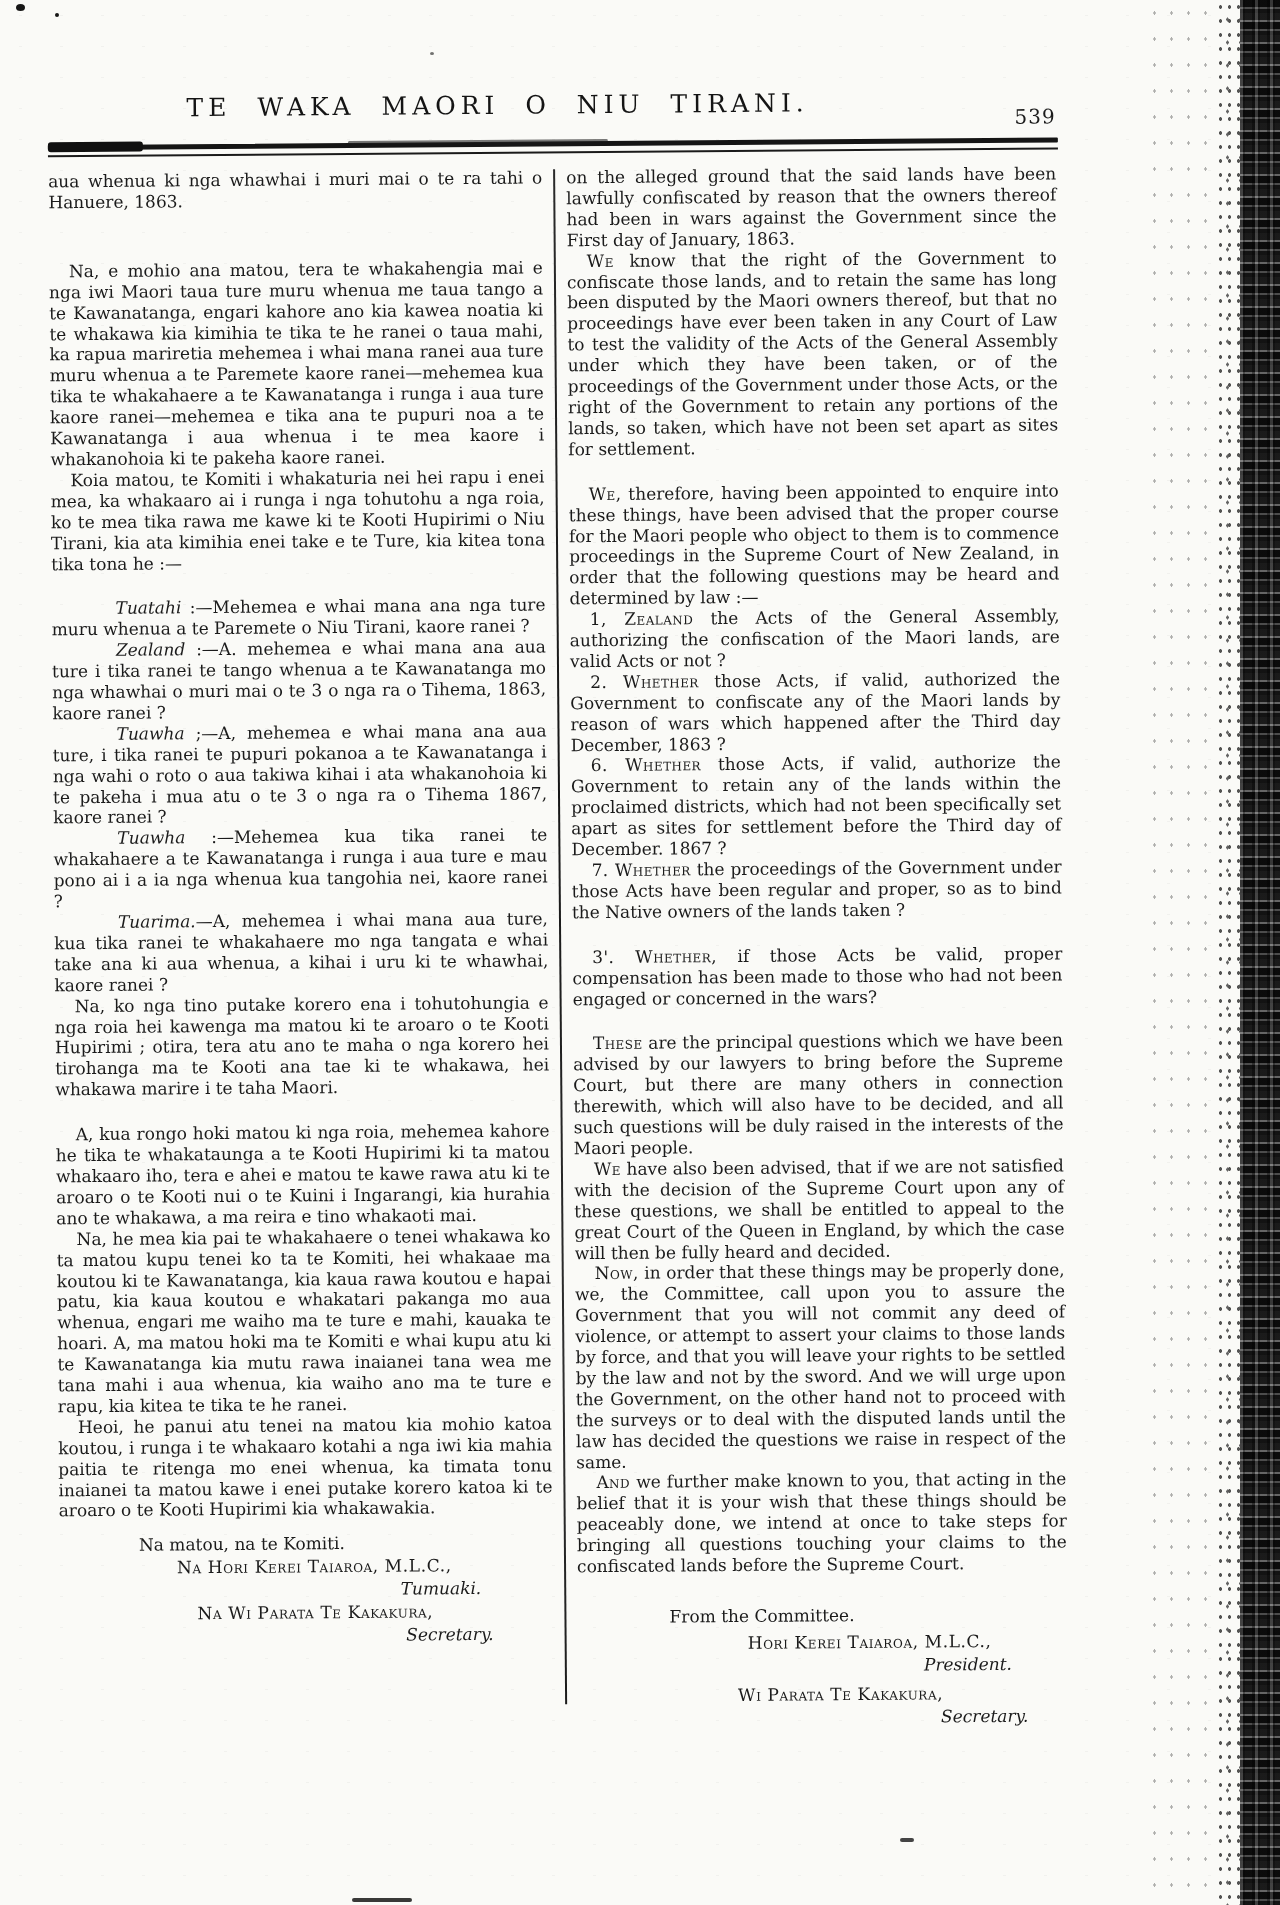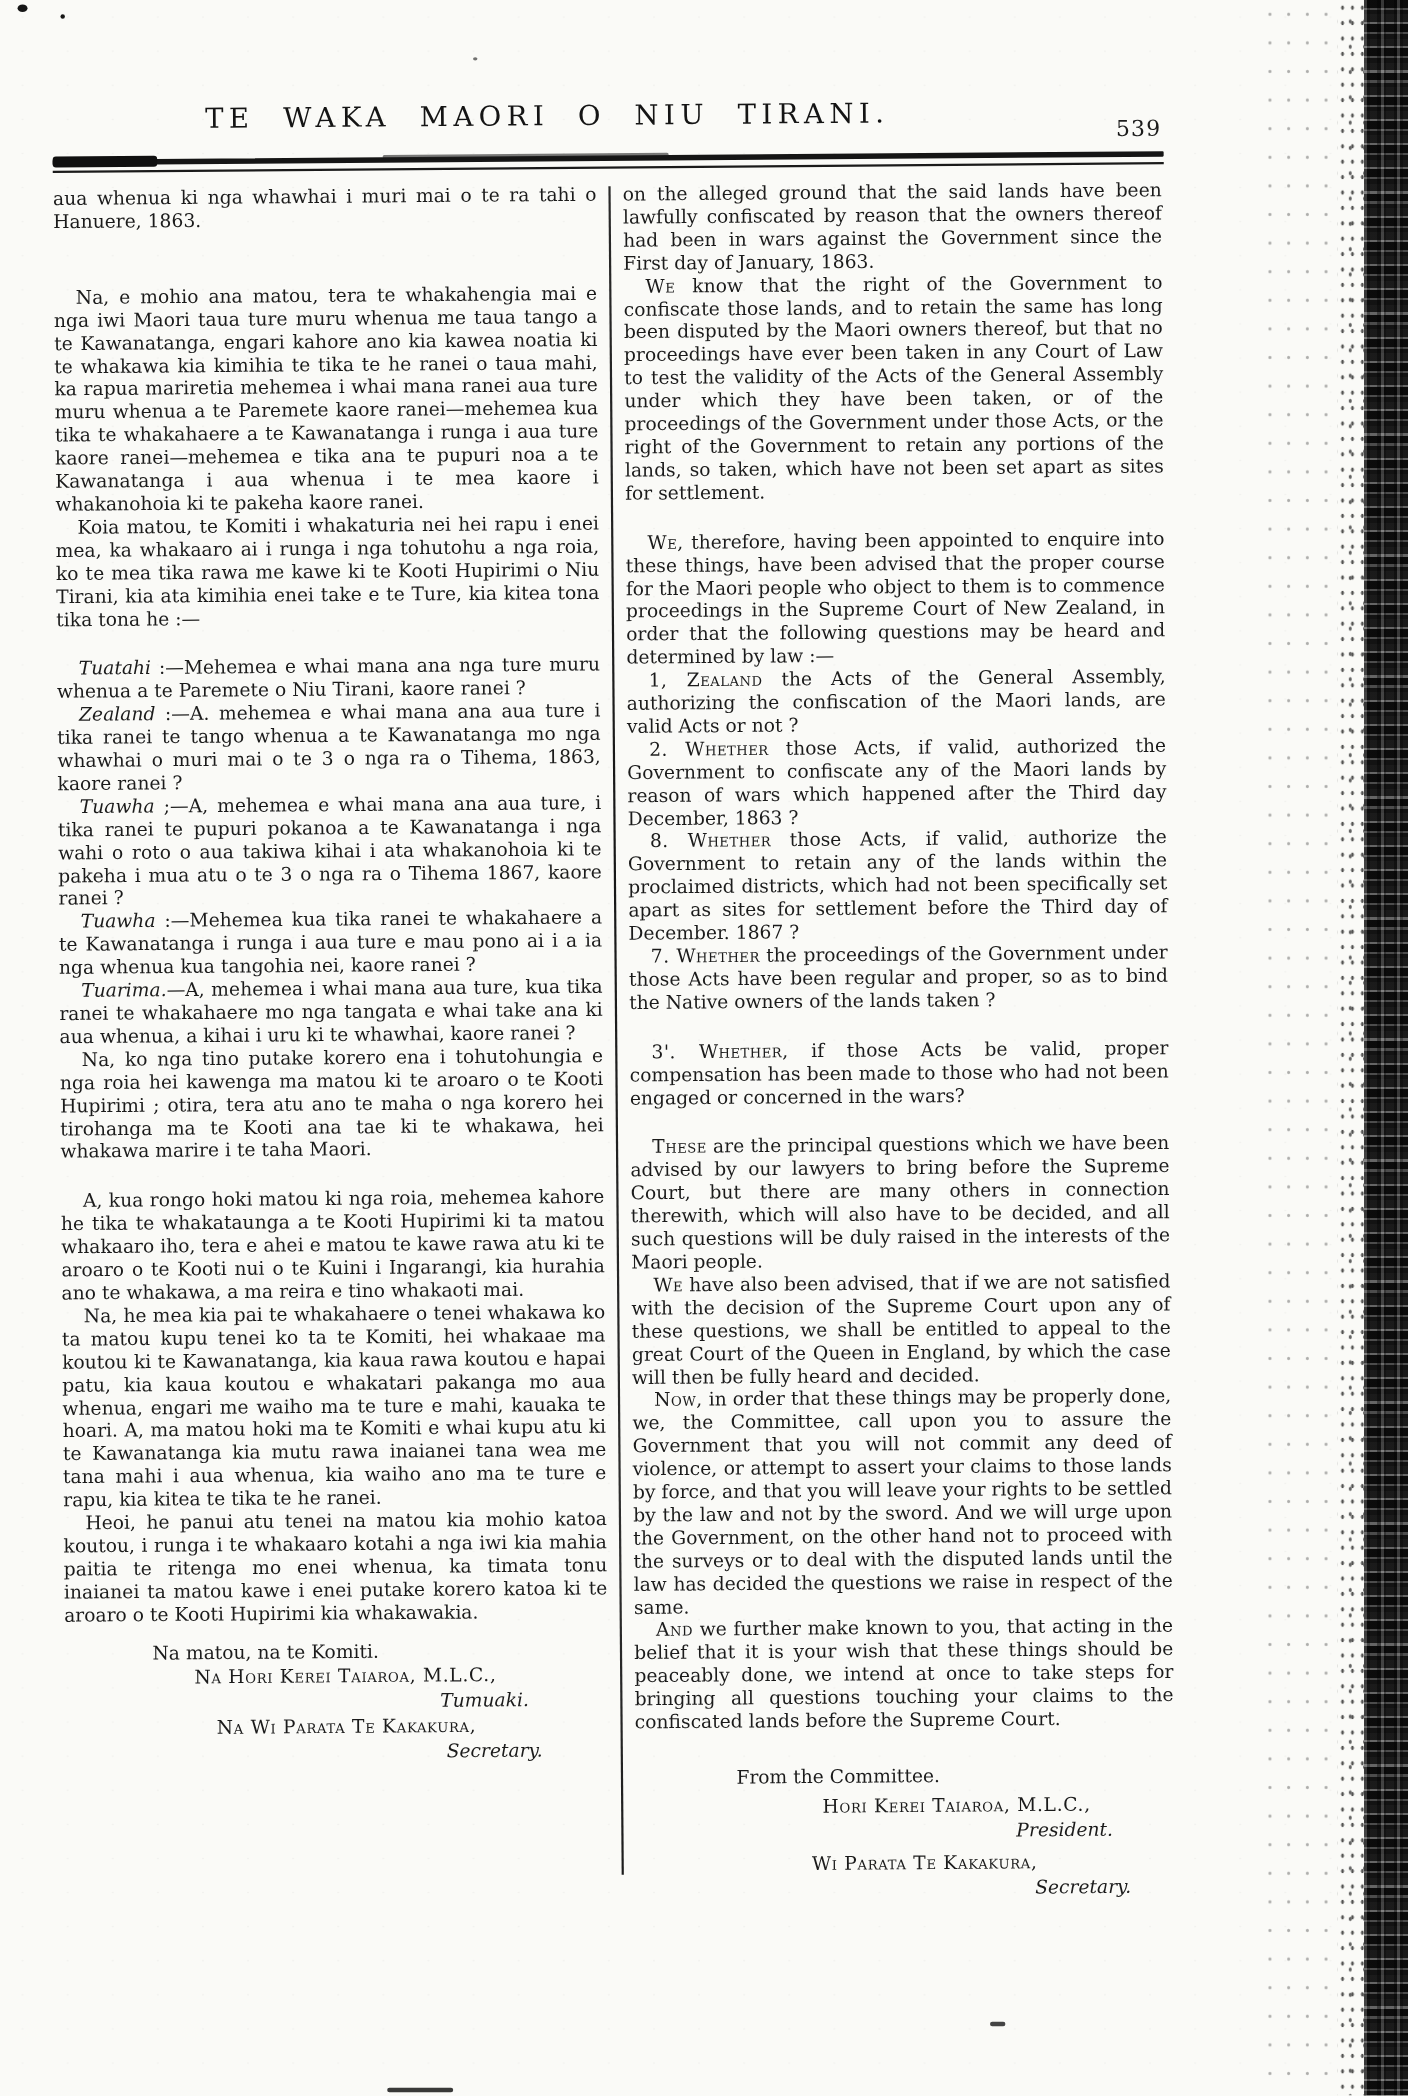--- a/index.html
+++ b/index.html
@@ -33,21 +33,21 @@
   .rule-thin{height:2px;background:#1a1a1a;margin-top:5px;}
   .columns{display:flex;margin-top:14px;align-items:stretch;}
   .col{font-size:17px;line-height:20.9px;}
   .col-left{width:494px;}
   .col-right{width:490px;}
   .col-divider{width:2px;background:linear-gradient(#2a2a2a,#161616 40%,#2f2f2f 80%,#1c1c1c);margin:2px 11px 26px 11px;}
   p.para{margin:0;text-align:justify;}
   p.indent{text-indent:20px;}
   p.gap{margin-top:24px;}
   .col-left p.gap.biggap{margin-top:48px;}
-  .lead.italic{font-style:italic;}
+  .lead.italic{font-style:italic;margin-left:44px;}
   .lead.smallcaps{font-variant:small-caps;letter-spacing:.4px;}
   p.line{margin:2px 0 0 0;}
   .sig-address{padding-left:80px;}
   .sig-name{padding-left:118px;font-variant:small-caps;letter-spacing:.6px;}
   .sig-name2{padding-left:138px;font-variant:small-caps;letter-spacing:.6px;}
   .sig-role{text-align:right;padding-right:72px;font-style:italic;margin-top:1px;}
   .sig-role2{text-align:right;padding-right:60px;font-style:italic;margin-top:1px;}
   .col-right .sig-address{margin-top:30px;padding-left:92px;}
   .col-right .sig-name{margin-top:6px;padding-left:170px;}
   .col-right .sig-name2{margin-top:8px;padding-left:160px;}
@@ -114,21 +114,21 @@
           <p class="line sig-name2"><span>Na Wi Parata Te Kakakura,</span></p>
           <p class="line sig-role2"><span>Secretary.</span></p>
         </section>
       <div class="col-divider"></div>
       <section class="col col-right">
           <p class="para"><span>on the alleged ground that the said lands have been lawfully confiscated by reason that the owners thereof had been in wars against the Government since the First day of January, 1863.</span></p>
           <p class="para indent"><span class="lead smallcaps">We</span><span> know that the right of the Government to confiscate those lands, and to retain the same has long been disputed by the Maori owners thereof, but that no proceedings have ever been taken in any Court of Law to test the validity of the Acts of the General Assembly under which they have been taken, or of the proceedings of the Government under those Acts, or the right of the Government to retain any portions of the lands, so taken, which have not been set apart as sites for settlement.</span></p>
           <p class="para indent gap"><span class="lead smallcaps">We,</span><span> therefore, having been appointed to enquire into these things, have been advised that the proper course for the Maori people who object to them is to commence proceedings in the Supreme Court of New Zealand, in order that the following questions may be heard and determined by law :—</span></p>
           <p class="para indent"><span class="lead smallcaps">1, Zealand</span><span> the Acts of the General Assembly, authorizing the confiscation of the Maori lands, are valid Acts or not ?</span></p>
           <p class="para indent"><span class="lead smallcaps">2. Whether</span><span> those Acts, if valid, authorized the Government to confiscate any of the Maori lands by reason of wars which happened after the Third day December, 1863 ?</span></p>
-          <p class="para indent"><span class="lead smallcaps">8. Whether</span><span> those Acts, if valid, authorize the Government to retain any of the lands within the proclaimed districts, which had not been specifically set apart as sites for settlement before the Third day of December. 1867 ?</span></p>
+          <p class="para indent"><span class="lead smallcaps">6. Whether</span><span> those Acts, if valid, authorize the Government to retain any of the lands within the proclaimed districts, which had not been specifically set apart as sites for settlement before the Third day of December. 1867 ?</span></p>
           <p class="para indent"><span class="lead smallcaps">7. Whether</span><span> the proceedings of the Government under those Acts have been regular and proper, so as to bind the Native owners of the lands taken ?</span></p>
           <p class="para indent gap"><span class="lead smallcaps">3'. Whether,</span><span> if those Acts be valid, proper compensation has been made to those who had not been engaged or concerned in the wars?</span></p>
           <p class="para indent gap"><span class="lead smallcaps">These</span><span> are the principal questions which we have been advised by our lawyers to bring before the Supreme Court, but there are many others in connection therewith, which will also have to be decided, and all such questions will be duly raised in the interests of the Maori people.</span></p>
           <p class="para indent"><span class="lead smallcaps">We</span><span> have also been advised, that if we are not satisfied with the decision of the Supreme Court upon any of these questions, we shall be entitled to appeal to the great Court of the Queen in England, by which the case will then be fully heard and decided.</span></p>
           <p class="para indent"><span class="lead smallcaps">Now,</span><span> in order that these things may be properly done, we, the Committee, call upon you to assure the Government that you will not commit any deed of violence, or attempt to assert your claims to those lands by force, and that you will leave your rights to be settled by the law and not by the sword.  And we will urge upon the Government, on the other hand not to proceed with the surveys or to deal with the disputed lands until the law has decided the questions we raise in respect of the same.</span></p>
           <p class="para indent"><span class="lead smallcaps">And</span><span> we further make known to you, that acting in the belief that it is your wish that these things should be peaceably done, we intend at once to take steps for bringing all questions touching your claims to the confiscated lands before the Supreme Court.</span></p>
           <p class="line sig-address"><span>From the Committee.</span></p>
           <p class="line sig-name"><span>Hori Kerei Taiaroa, M.L.C.,</span></p>
           <p class="line sig-role"><span>President.</span></p>
           <p class="line sig-name2"><span>Wi Parata Te Kakakura,</span></p>

